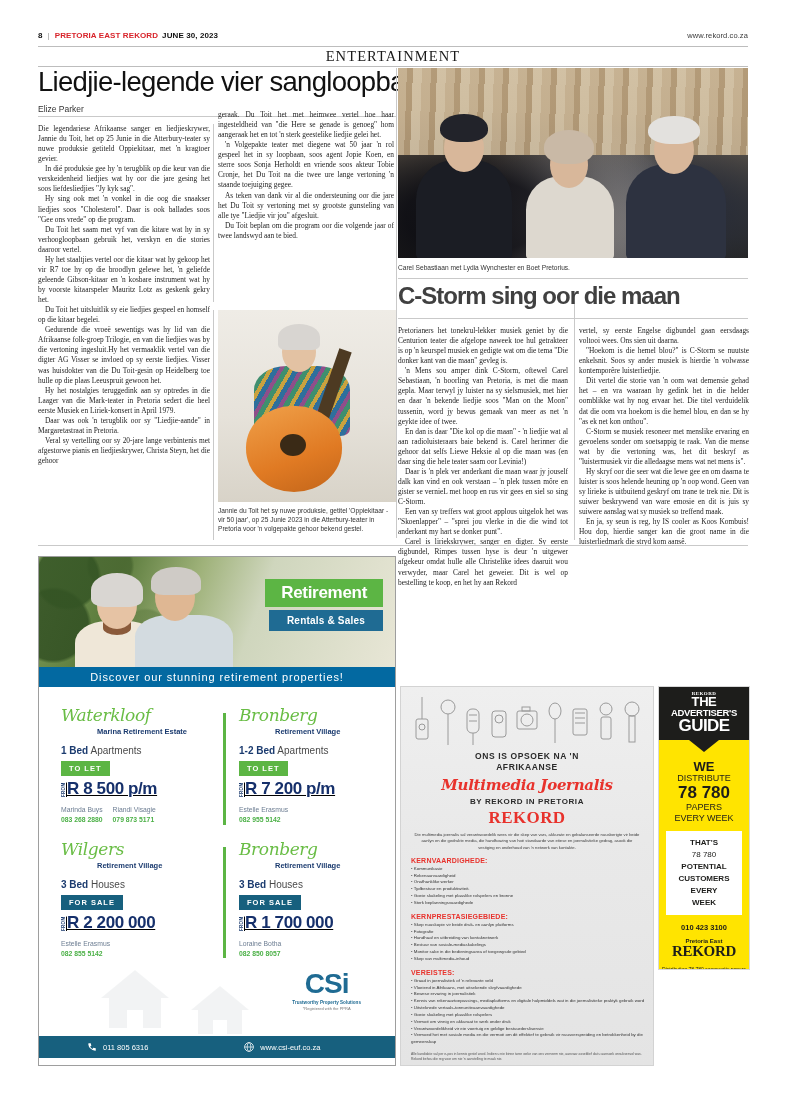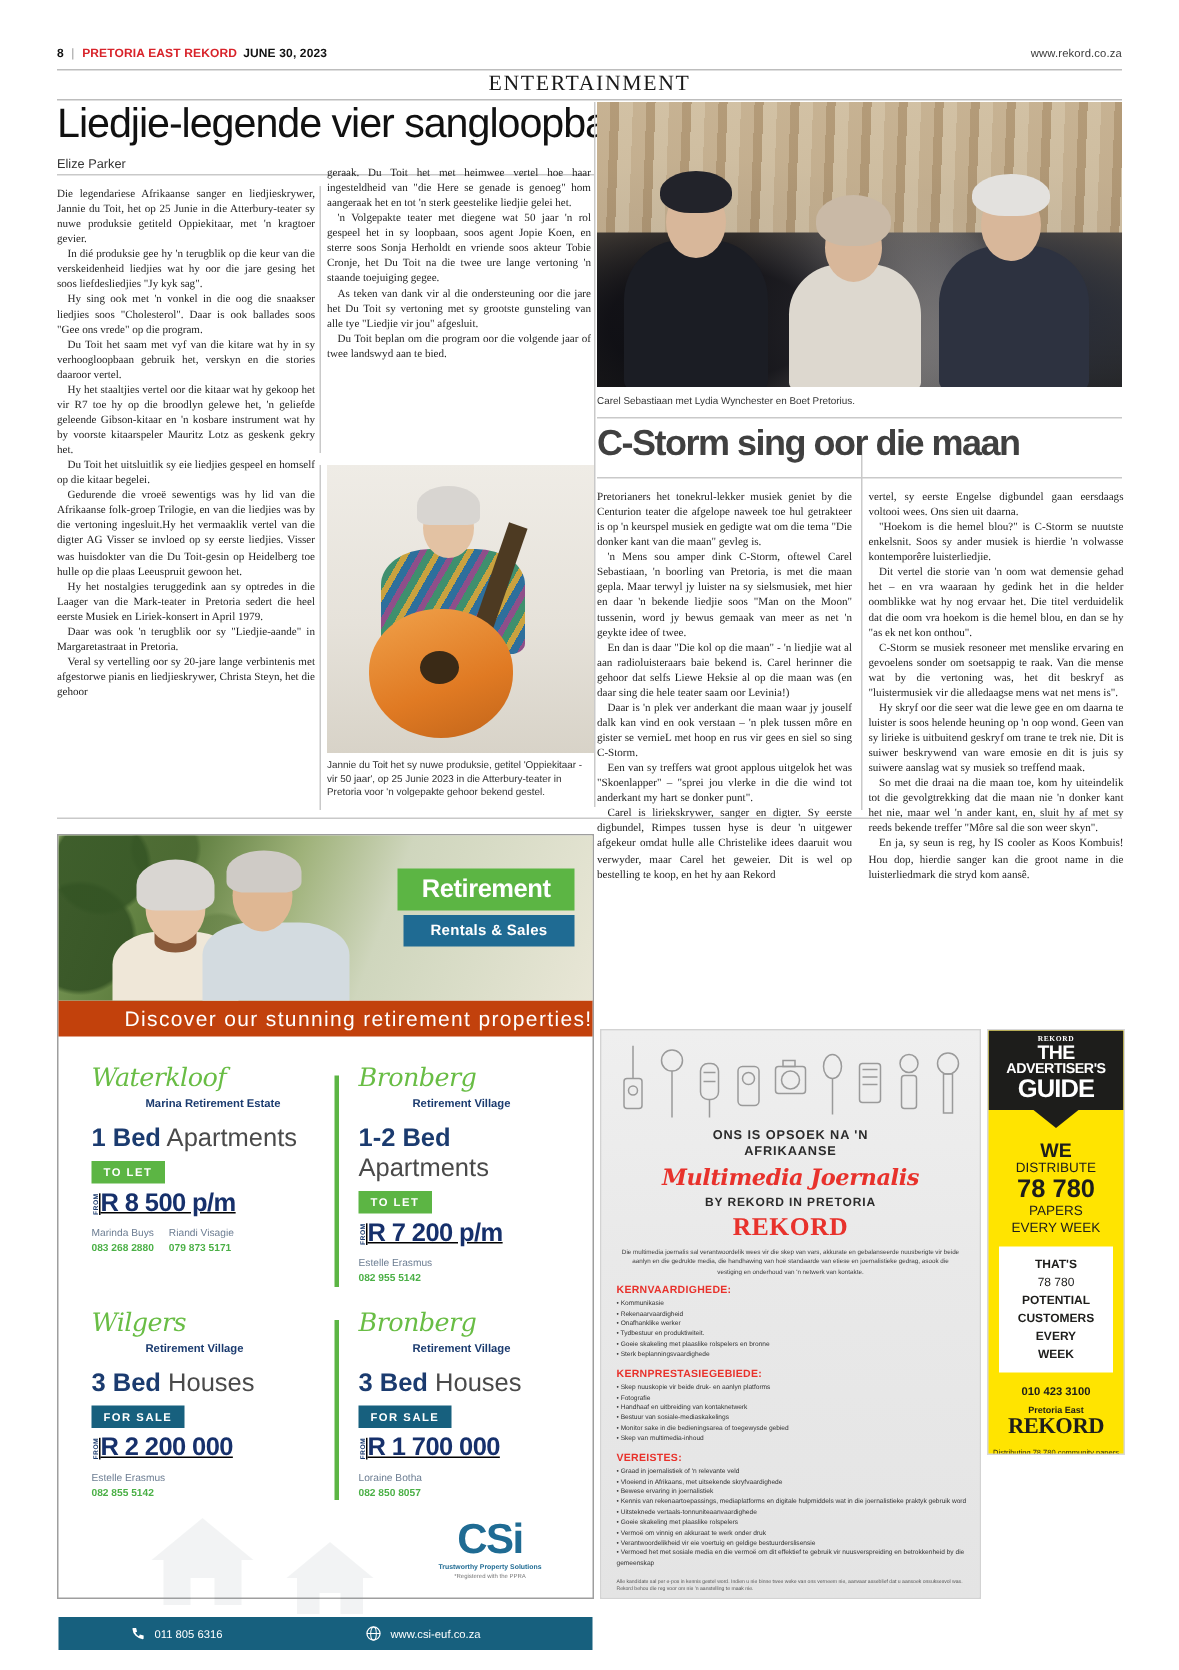--- a/index.html
+++ b/index.html
@@ -100,29 +100,29 @@
   .rc-hair1{position:absolute;left:22px;top:4px;width:52px;height:34px;border-radius:50% 50% 25% 25%;background:#d9d6d2;}
   .rc-b1{position:absolute;left:6px;top:52px;width:84px;height:58px;border-radius:38% 38% 6% 6%;background:#efe7d8;}
   .rc-neck{position:absolute;left:34px;top:52px;width:28px;height:14px;border-radius:0 0 50% 50%;background:#8a5a3a;}
   .rc-h2{position:absolute;left:86px;top:4px;width:40px;height:48px;border-radius:50%;background:#dfb793;}
   .rc-hair2{position:absolute;left:82px;top:-2px;width:50px;height:28px;border-radius:50% 50% 25% 25%;background:#cfcbc6;}
   .rc-b2{position:absolute;left:66px;top:46px;width:98px;height:64px;border-radius:34% 34% 6% 6%;background:#d3dbe0;}
   .ret-badge1{position:absolute;right:12px;top:22px;background:#5cb544;color:#fff;
     font-size:17px;font-weight:bold;padding:4px 16px;letter-spacing:-.3px;}
   .ret-badge2{position:absolute;right:12px;top:53px;background:#1f6b93;color:#fff;
     font-size:10px;font-weight:bold;padding:5px 18px;letter-spacing:.2px;}
-  .ret-strip{background:#c2410c;color:#fff;text-align:right;font-size:14px;
+  .ret-strip{background:#0369a1;color:#fff;text-align:center;font-size:11px;
     letter-spacing:.9px;padding:4px 0;}
   .ret-grid{display:flex;flex-wrap:wrap;padding:10px 0 0 0;}
   .ret-cell{width:50%;box-sizing:border-box;padding:10px 14px 6px 22px;position:relative;}
   .ret-cell.divider::before{content:"";position:absolute;left:6px;top:16px;bottom:6px;width:3px;background:#5cb544;}
   .ret-script{font-family:"DejaVu Serif",serif;font-style:italic;font-size:17px;
     color:#69bd45;letter-spacing:-.4px;line-height:1;}
   .ret-sub{font-size:7.5px;font-weight:bold;color:#1b3b6f;margin-top:3px;padding-left:36px;}
-  .ret-type{font-size:17px;color:#4a4a4a;margin-top:9px;}
+  .ret-type{font-size:10px;color:#4a4a4a;margin-top:9px;}
   .ret-type b{color:#1b3b6f;}
   .ret-tag{display:inline-block;color:#fff;font-size:7.5px;font-weight:bold;
     letter-spacing:1px;padding:3px 8px;margin-top:5px;}
   .ret-tag.let{background:#5cb544;}
   .ret-tag.sale{background:#17607e;}
   .ret-price{display:flex;align-items:flex-end;margin-top:4px;text-decoration:underline;}
   .ret-from{font-size:4.5px;font-weight:bold;color:#1b3b6f;letter-spacing:.3px;
     writing-mode:vertical-rl;transform:rotate(180deg);height:14px;margin-right:1px;}
   .ret-amount{font-size:17px;font-weight:bold;color:#16306b;letter-spacing:-.4px;line-height:1;}
   .ret-agents{display:flex;gap:10px;margin-top:8px;}
@@ -268,21 +268,20 @@
       <p>Daar is 'n plek ver anderkant die maan waar jy jouself dalk kan vind en ook verstaan – 'n plek tussen môre en gister se vernieL met hoop en rus vir gees en siel    so sing C-Storm.</p>
       <p>Een van sy treffers wat groot applous uitgelok het was "Skoenlapper" – "sprei jou vlerke in die die wind tot anderkant my hart se donker punt".</p>
       <p>Carel is liriekskrywer, sanger en digter. Sy eerste digbundel, Rimpes tussen hyse is deur 'n uitgewer afgekeur omdat hulle alle Christelike idees daaruit wou verwyder, maar Carel het geweier. Dit is wel op bestelling te koop, en het hy aan Rekord</p>
     </div>
   <div class="col" id="a2c2" style="left:579px;top:326px;width:170px;height:350px;">
       <p class="first">vertel, sy eerste Engelse digbundel gaan eersdaags voltooi wees. Ons sien uit daarna.</p>
       <p>"Hoekom is die hemel blou?" is C-Storm se nuutste enkelsnit. Soos sy ander musiek is hierdie 'n volwasse kontemporêre luisterliedjie.</p>
       <p>Dit vertel die storie van 'n oom wat demensie gehad het – en vra waaraan hy gedink het in die helder oomblikke wat hy nog ervaar het. Die titel verduidelik dat die oom vra hoekom is die hemel blou, en dan se hy "as ek net kon onthou".</p>
       <p>C-Storm se musiek resoneer met menslike ervaring en gevoelens sonder om soetsappig te raak. Van die mense wat by die vertoning was, het dit beskryf as "luistermusiek vir die alledaagse mens wat net mens is".</p>
       <p>Hy skryf oor die seer wat die lewe gee en om daarna te luister is soos helende heuning op 'n oop wond. Geen van sy lirieke is uitbuitend geskryf om trane te trek nie. Dit is suiwer beskrywend van ware emosie en dit is juis sy suiwere aanslag wat sy musiek so treffend maak.</p>
-      <p>So met die draai na die maan toe, kom hy uiteindelik tot die gevolgtrekking dat die maan nie 'n donker kant het nie, maar wel 'n ander kant, en, sluit hy af met sy reeds bekende treffer "Môre sal die son weer skyn".</p>
       <p>En ja, sy seun is reg, hy IS cooler as Koos Kombuis! Hou dop, hierdie sanger kan die groot name in die luisterliedmark die stryd kom aansê.</p>
     </div>
 
   <div class="rule-thin" style="left:38px;top:545px;width:710px;height:1px;"></div>
 
   <div id="ad-retirement">
     <div class="ret-hero">
       <div class="leaves"></div>
       <div class="ret-couple">
         <div class="rc-b1"></div>

